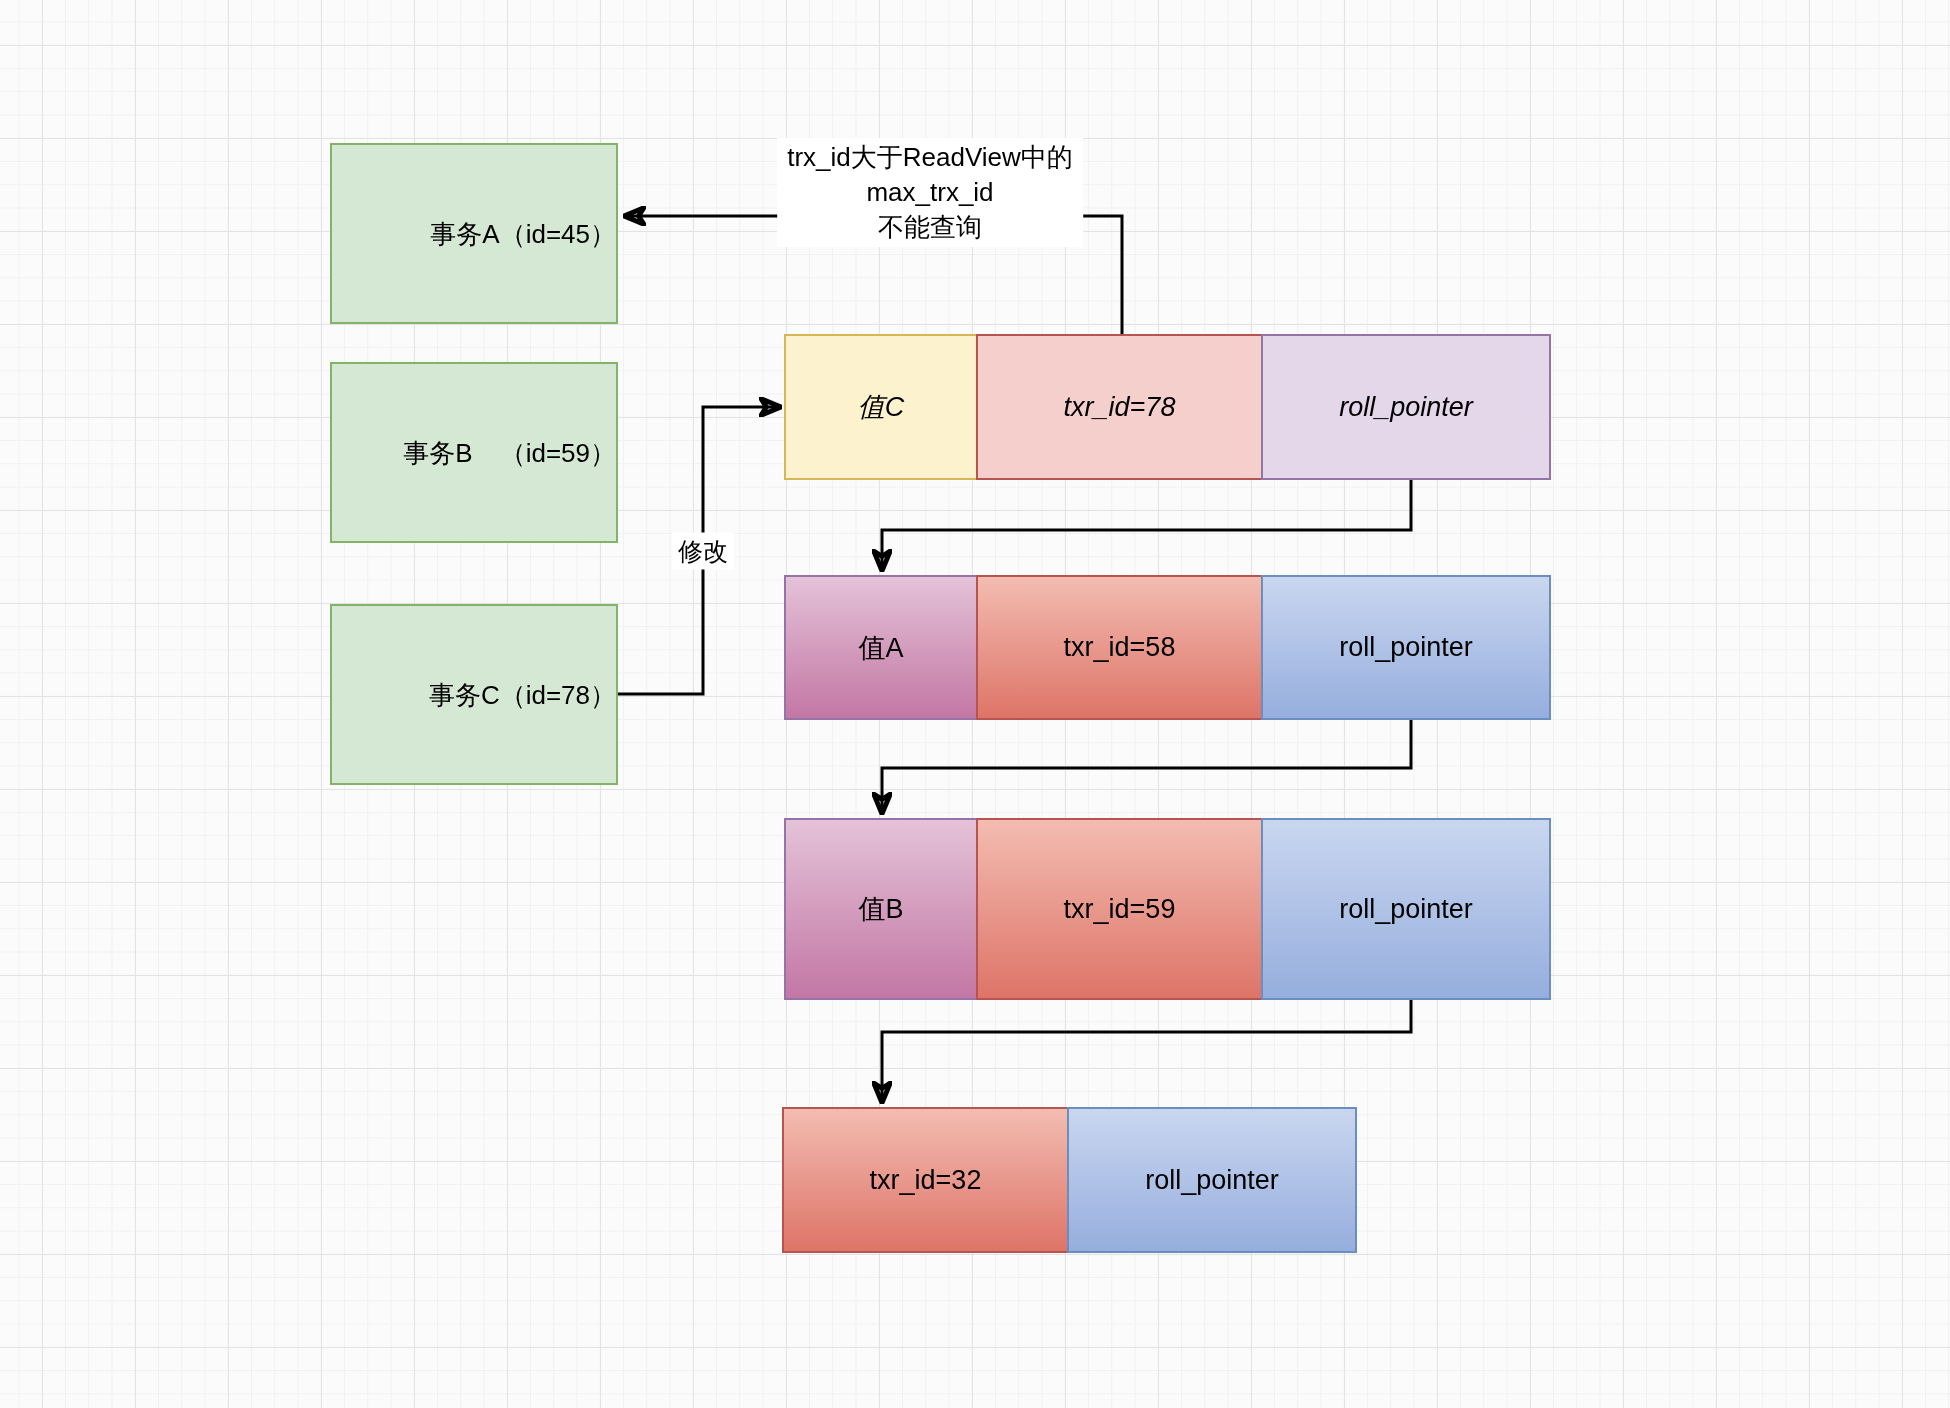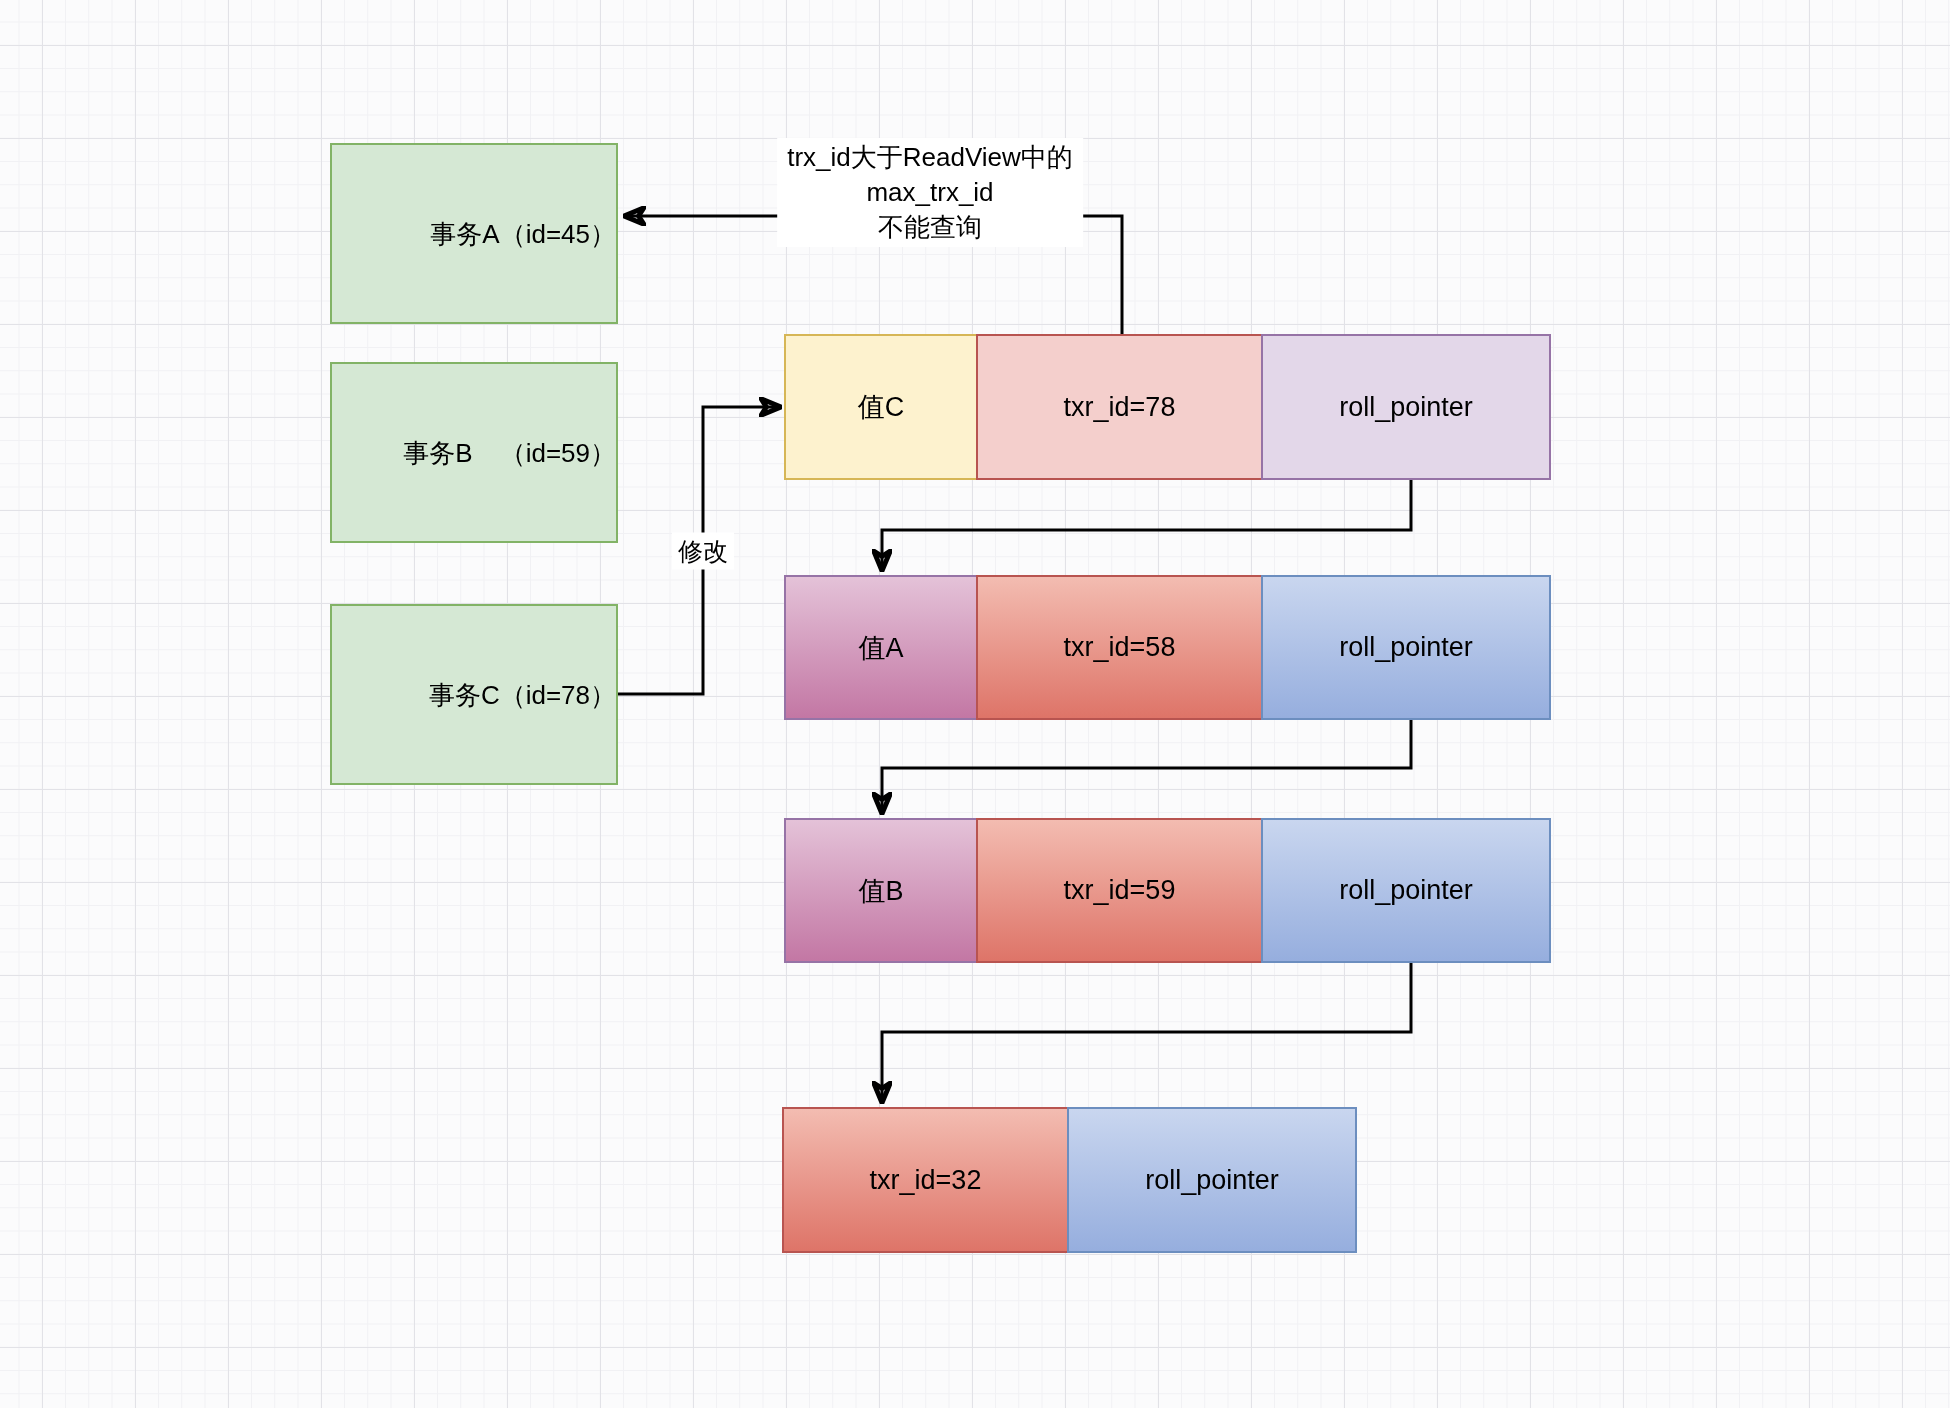--- a/index.html
+++ b/index.html
@@ -36,23 +36,23 @@
   .txn-box{
     position:absolute;left:330px;width:288px;height:181px;
     background:var(--green-fill);border:2.5px solid var(--green-border);
     box-sizing:border-box;
     display:flex;align-items:center;justify-content:flex-end;
     font-size:26px;line-height:38px;text-align:center;
   }
   #txn-a{top:143px;} #txn-b{top:362px;gap:27px;} #txn-c{top:604px;}
 
   .vrow{position:absolute;left:784px;width:772px;display:flex;}
-  #vrow-0{top:334px;height:146px;}
+  #vrow-0{top:334px;height:146px;font-style:italic;}
   #vrow-1{top:575px;height:145px;}
-  #vrow-2{top:818px;height:145px;}
+  #vrow-2{top:818px;height:182px;}
   #vrow-3{top:1107px;height:146px;}
   .vcell{
     box-sizing:border-box;height:100%;
     display:flex;align-items:center;justify-content:center;
     font-size:27px;text-align:center;
   }
   .vcell.c-value{width:194px;}
   .vcell.c-trx{width:288px;margin-left:-2.5px;}
   .vcell.c-roll{width:290px;margin-left:-2.5px;}
   .cell-yellow{background:var(--yellow-fill);border:2.5px solid var(--yellow-border);}

